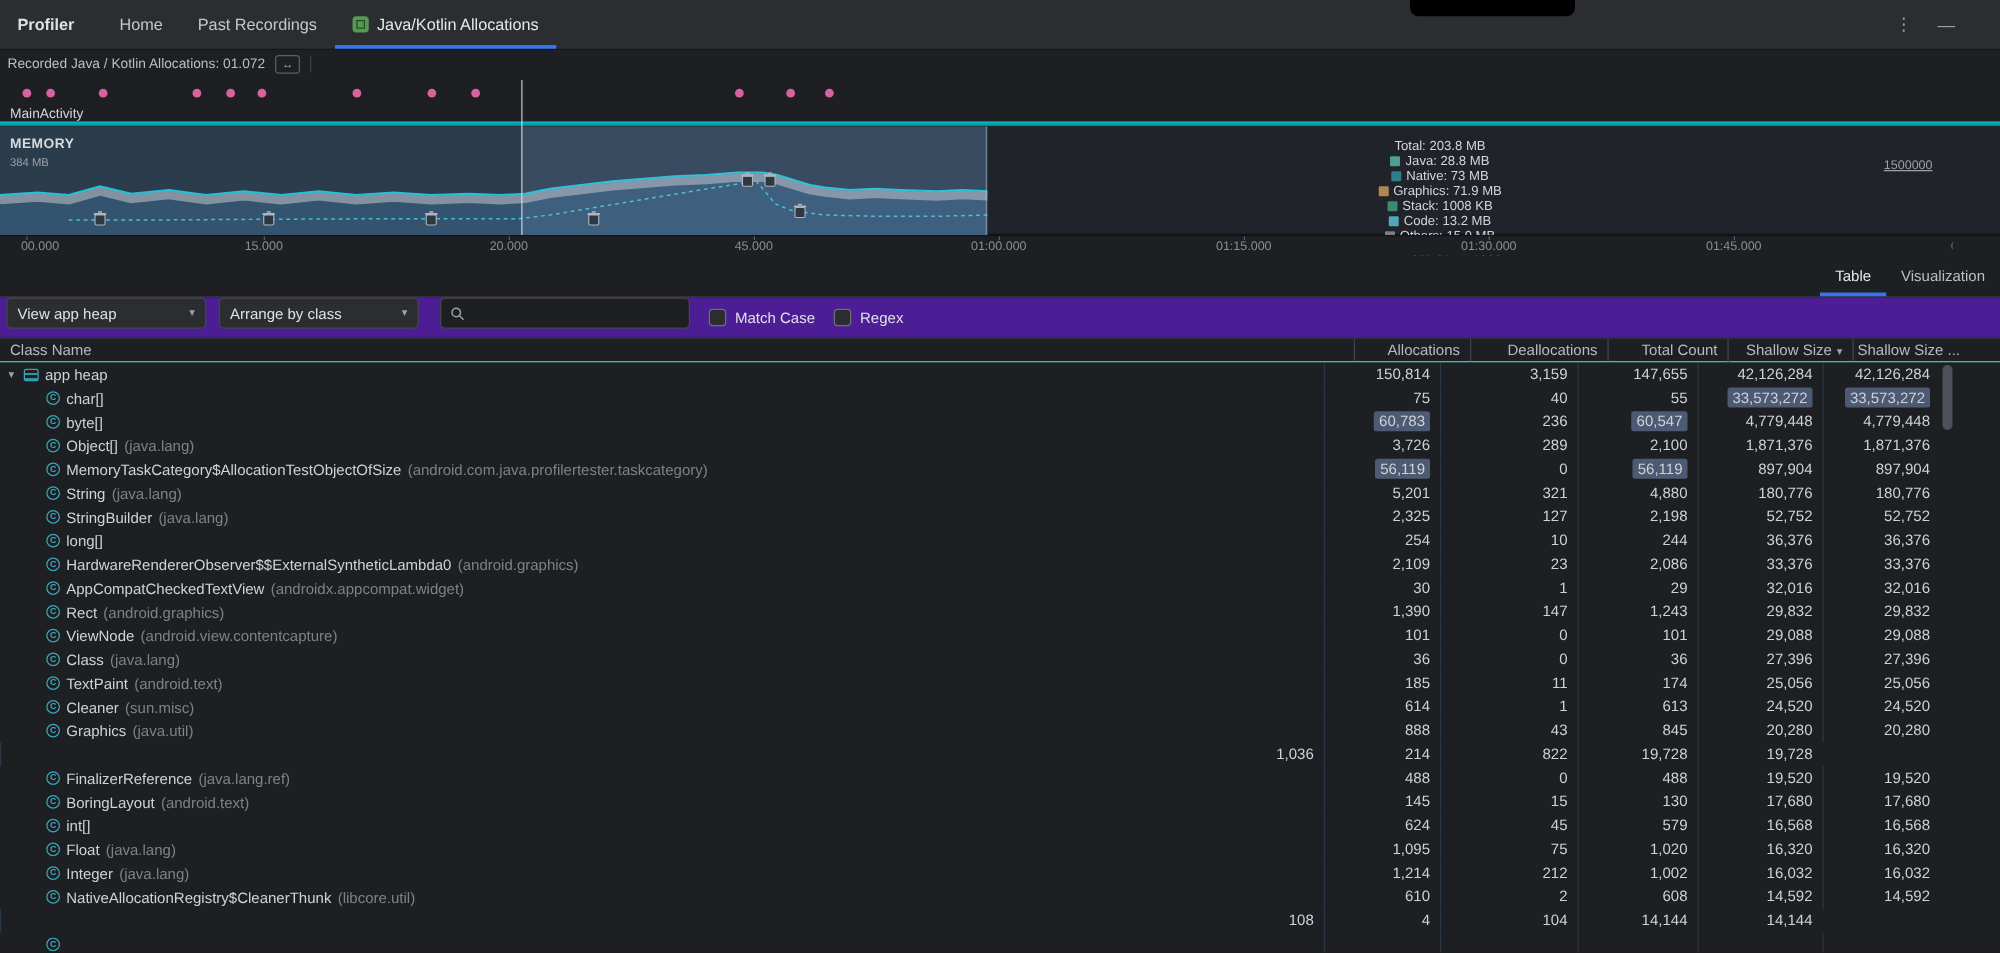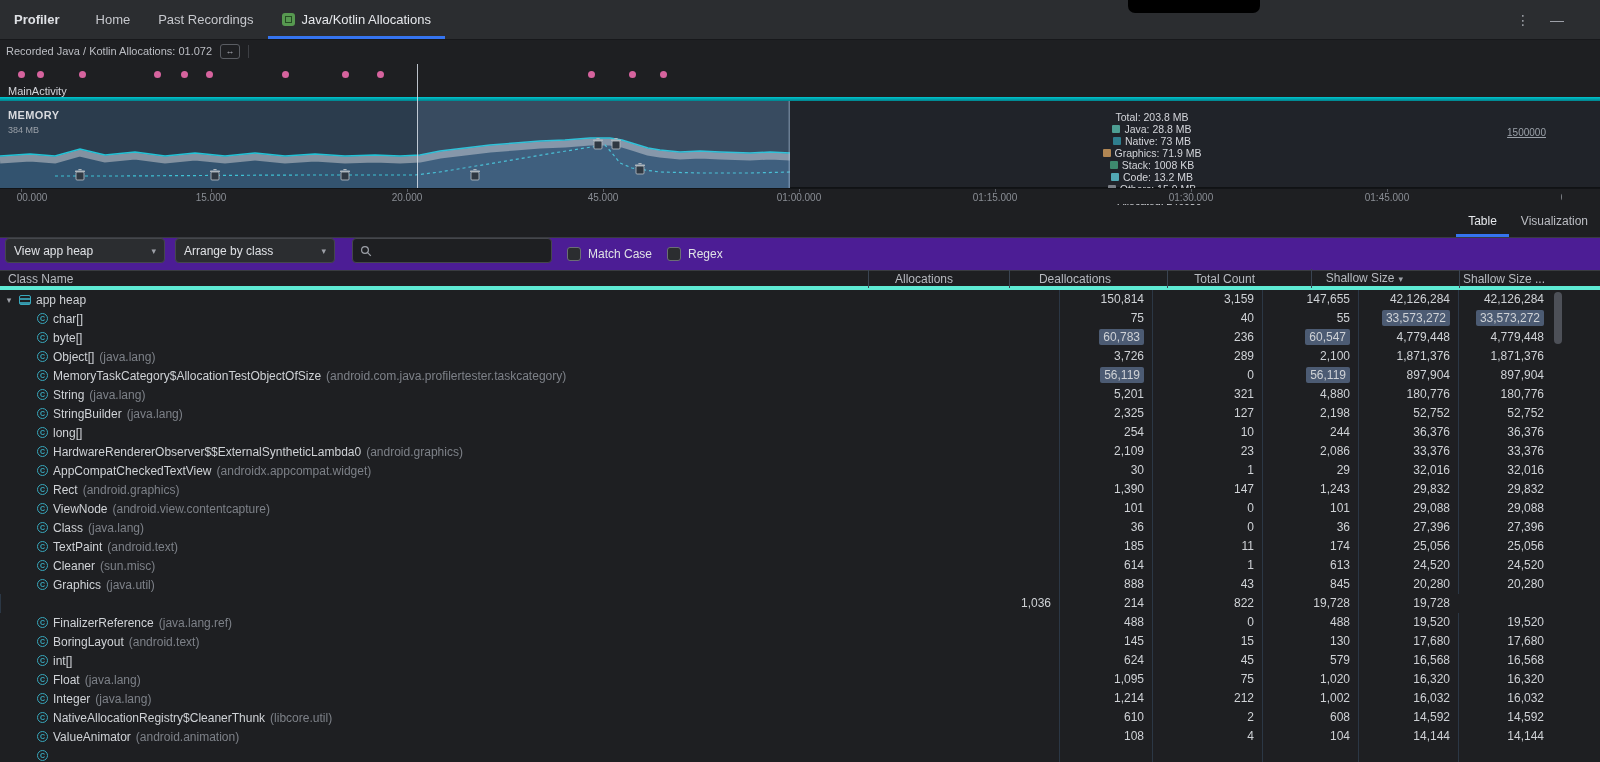--- a/index.html
+++ b/index.html
@@ -55,21 +55,21 @@
   .toolbar { height:32px; display:flex; padding:0 5px; background:#4c1d95; }
   .dropdown { height:25px; width:160px; background:#2b2d30; border:1px solid #45474c; border-radius:4px; display:flex; align-items:center; justify-content:space-between; padding:0 8px; color:#dfe1e5; cursor:default; }
   .dropdown + .dropdown { margin-left:10px; }
   .chev { color:#9da0a8; font-size:9px; }
   .searchbox { height:25px; width:200px; margin-left:17px; border:1px solid #45474c; border-radius:4px; display:flex; align-items:center; gap:6px; padding:0 7px; background:#1e1f22; }
   .searchbox input { flex:1; background:transparent; border:none; outline:none; color:#dfe1e5; font:inherit; min-width:0; }
   .check { display:inline-flex; align-items:center; gap:7px; margin-left:15px; color:#dfe1e5; cursor:default; }
   .checkbox-square { width:14px; height:14px; border:1px solid #6b6e75; border-radius:3px; background:#2b2d30; display:inline-block; }
   
   .thead, .row { display:grid; grid-template-columns:1fr 93px 110px 96px 100px 94px; }
-  .thead { height:20px; align-items:center; padding-right:47px; font-size:12px; color:#b7bac0; background:#1e1f22; border-top:1px solid #393b40; border-bottom:4px solid #5eead4;gap:48px; }
+  .thead { height:20px; align-items:center; padding-right:24px; font-size:12px; color:#b7bac0; background:#1e1f22; border-top:1px solid #393b40; border-bottom:1px solid #5eead4; }
   .th { text-align:right; padding-right:8px; white-space:nowrap; overflow:hidden; }
   .th.first { text-align:left; padding-left:8px; }
   .th.num { border-left:1px solid #3a4452; line-height:18px; }
   .sort-icon { color:#9da0a8; font-size:9px; margin-left:4px; }
   .tbody { height:472px; overflow:hidden; background:#1e1f22; }
   .row { height:19px; align-items:center; padding-right:48px; font-size:12px; color:#cfd2d6; }
   .cell-name { display:flex; align-items:center; gap:5px; padding-left:22px; overflow:hidden; white-space:nowrap; }
   .row.root .cell-name { padding-left:4px; }
   .cell-num { text-align:right; padding-right:8px; border-left:1px solid rgba(80,120,160,.28); height:100%; line-height:19px; white-space:nowrap; }
   .pkg { color:#7d8188; }
@@ -538,26 +538,20 @@
       <span class="label">NativeAllocationRegistry$CleanerThunk</span>
       <span class="pkg">(libcore.util)</span>
     </div>
     <div class="cell-num cell-allocations"><span>610</span></div>
     <div class="cell-num cell-deallocations"><span>2</span></div>
     <div class="cell-num cell-total"><span>608</span></div>
     <div class="cell-num cell-shallow"><span>14,592</span></div>
     <div class="cell-num cell-shallow2"><span>14,592</span></div>
   </div>
     <div class="row">
-    <div class="cell-name">
-      <span class="twisty"></span>
-      <span class="row-icon icon-class"></span>
-      <span class="label">ValueAnimator</span>
-      <span class="pkg">(android.animation)</span>
-    </div>
     <div class="cell-num cell-allocations"><span>108</span></div>
     <div class="cell-num cell-deallocations"><span>4</span></div>
     <div class="cell-num cell-total"><span>104</span></div>
     <div class="cell-num cell-shallow"><span>14,144</span></div>
     <div class="cell-num cell-shallow2"><span>14,144</span></div>
   </div>
     <div class="row">
     <div class="cell-name">
       <span class="twisty"></span>
       <span class="row-icon icon-class"></span>

